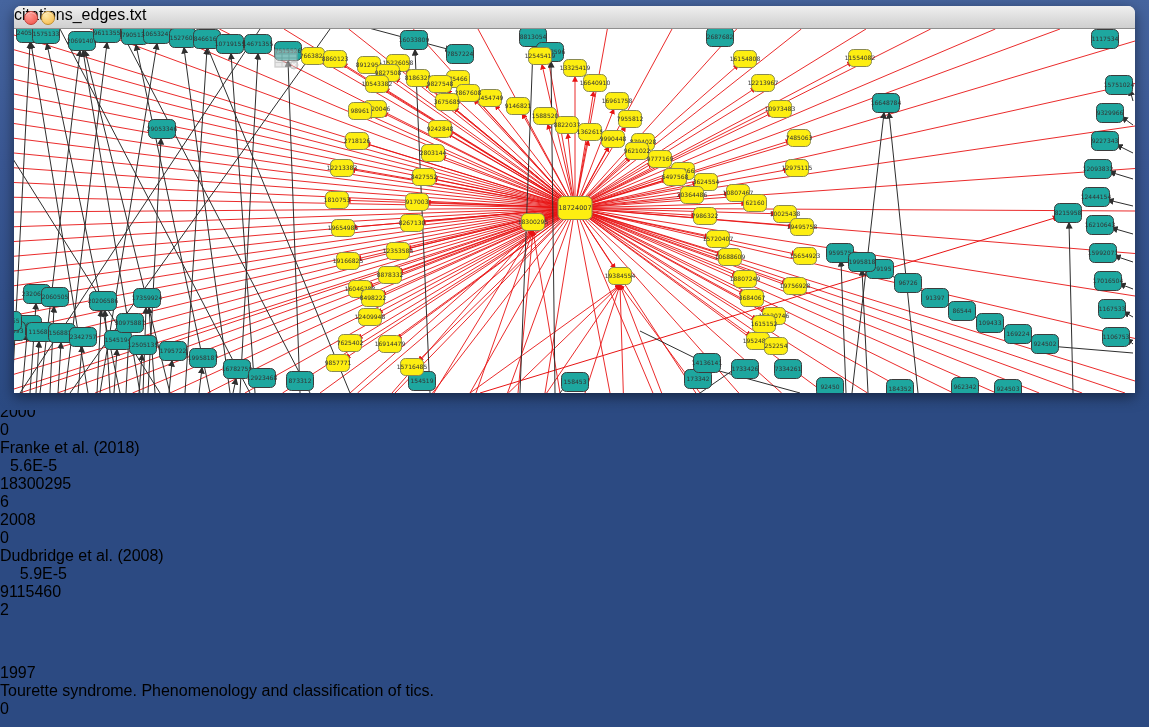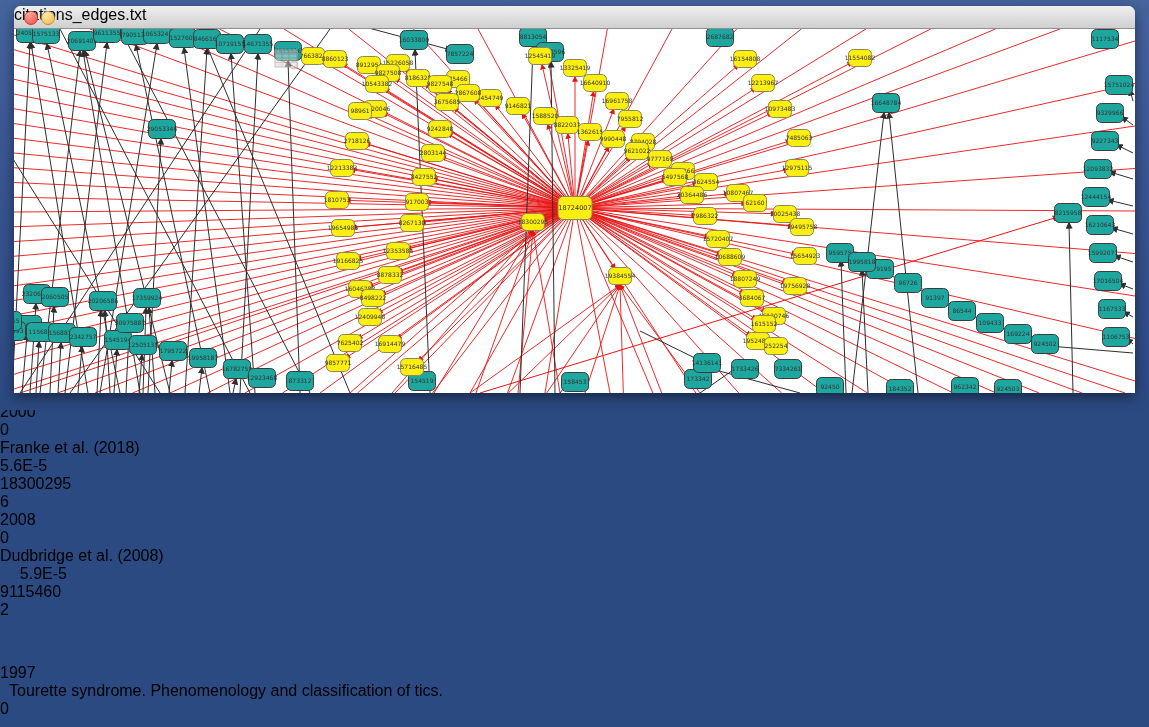--- a/index.html
+++ b/index.html
@@ -991,35 +991,35 @@
           <div class="td" style="width: 78px;">49</div>
           <div class="td" style="width: 178px;">Yano et al. (2008)</div>
           <div class="td" style="width: 67px;">5.3E-5</div>
         </div>
         <div class="tr">
           <div class="td" style="width: 90px;">19384554</div>
           <div class="td" style="width: 99px;">6</div>
           <div class="td" style="width: 67px;">2000</div>
           <div class="td" style="width: 78px;">0</div>
           <div class="td" style="width: 178px;">Franke et al. (2018)</div>
-          <div class="td" style="width: 67px;">5.6E-5</div>
+          <div class="td" style="width: 67px; text-align: center;">5.6E-5</div>
         </div>
         <div class="tr">
           <div class="td" style="width: 90px;">18300295</div>
           <div class="td" style="width: 99px;">6</div>
           <div class="td" style="width: 67px;">2008</div>
           <div class="td" style="width: 78px;">0</div>
           <div class="td" style="width: 178px;">Dudbridge et al. (2008)</div>
           <div class="td" style="width: 67px; text-align: right;">5.9E-5</div>
         </div>
         <div class="tr">
           <div class="td" style="width: 90px;">9115460</div>
           <div class="td" style="width: 99px;">2</div>
           <div class="td" style="width: 67px; margin-top: 45px;">1997</div>
-          <div class="td" style="width: 497px; margin-left: 9px;">Tourette syndrome. Phenomenology and classification of tics.</div>
+          <div class="td" style="width: 497px;">Tourette syndrome. Phenomenology and classification of tics.</div>
           <div class="td" style="width: 78px;">0</div>
         </div>
       </div>
     <div class="vscroll">
       <div class="vthumb"></div>
     </div>
   </div>
 
 </div>
 

